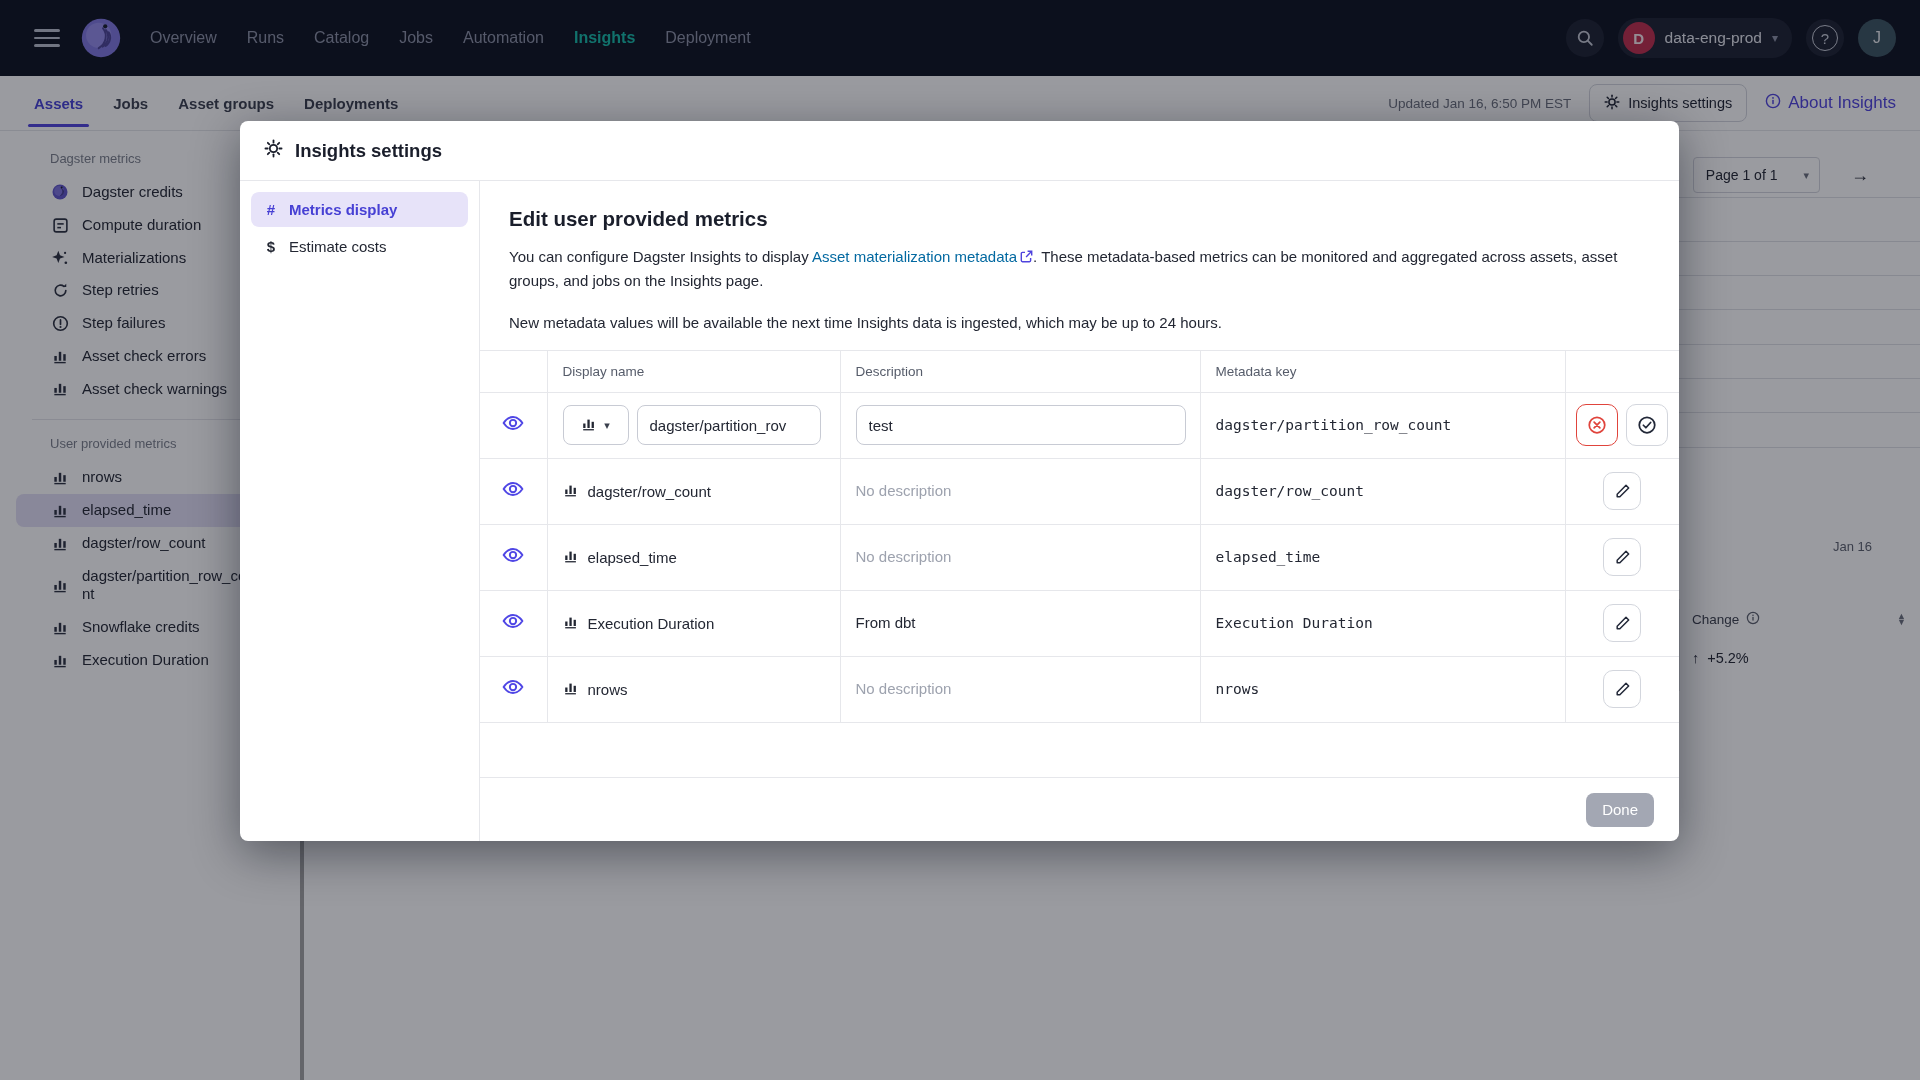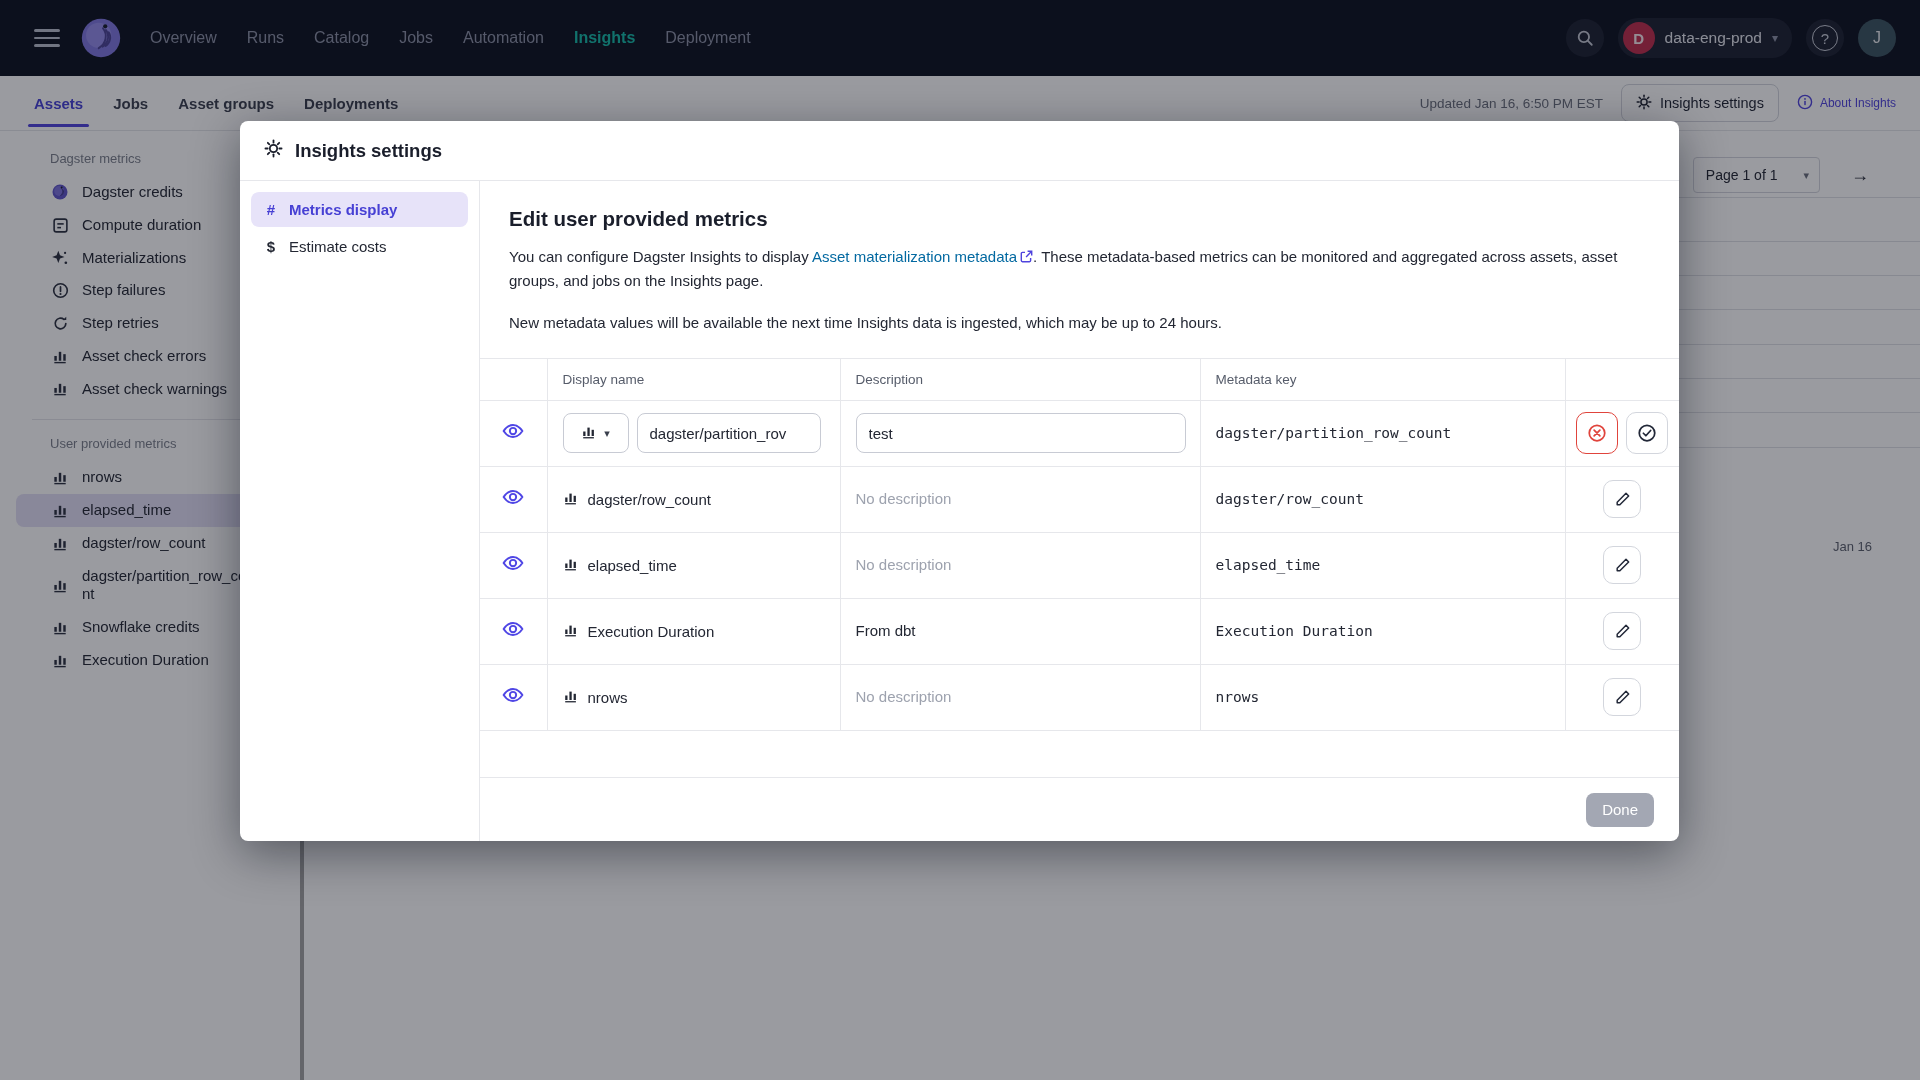--- a/index.html
+++ b/index.html
@@ -27,21 +27,21 @@
 
   
   .subnav { position:absolute; top:76px; left:0; width:100%; height:55px; background:#fff;
     border-bottom:1px solid #E4E5E9; display:flex; align-items:center; padding:0 24px 0 34px; z-index:1; }
   .subtab { font-size:15px; font-weight:600; color:#3A3F4E; margin-right:30px; cursor:pointer; position:relative; height:55px; display:flex; align-items:center; }
   .subtab.active { color:#4641D6; }
   .subtab.active::after { content:""; position:absolute; left:-6px; right:-6px; bottom:4px; height:3px; background:#4F43DD; border-radius:2px; }
   .subnav-right { margin-left:auto; display:flex; align-items:center; gap:18px; }
   .updated-text { font-size:13.5px; color:#6A6F7C; }
   .settings-btn { height:38px; border:1px solid #D2D5DC; border-radius:8px; background:#fff; display:flex; align-items:center; gap:8px; padding:0 14px; font-size:14.5px; color:#1C2130; cursor:pointer; }
-  .about-link { display:flex; align-items:center; gap:7px; color:#4F43DD; font-size:12px; cursor:pointer; }
+  .about-link { display:flex; align-items:center; gap:7px; color:#4F43DD; font-size:17px; cursor:pointer; }
 
   
   .sidebar { position:absolute; top:131px; left:16px; bottom:0; width:288px; background:#fff; border-right:4px solid #a3a3a3; padding:20px 0 0 0; z-index:1; }
   .side-section-head { display:flex; align-items:center; justify-content:space-between; padding:0 14px 0 34px; margin-bottom:10px; }
   .side-label { font-size:13px; color:#7A7F8B; }
   .side-edit { font-size:13px; color:#4F43DD; cursor:pointer; }
   .side-item { display:flex; align-items:center; gap:12px; padding:7px 10px 7px 34px; font-size:15px; color:#232733; cursor:pointer; line-height:1.25; }
   .side-item.selected { background:#E2DEF4; border-radius:8px; }
   .side-item .ic { width:20px; flex:0 0 20px; display:flex; align-items:center; justify-content:center; }
   .side-divider { height:1px; background:#E3E4E8; margin:14px 16px 16px 16px; }
@@ -71,21 +71,21 @@
   .mnav-ic { width:16px; text-align:center; font-weight:600; font-size:15px; }
   .modal-content { flex:1; display:flex; flex-direction:column; min-width:0; }
   .content-scroll { flex:1; }
   .content-pad { padding:26px 30px 0 29px; }
   .content-h2 { font-size:20.5px; font-weight:700; color:#1A1E2B; margin-bottom:14px; }
   .content-p { font-size:15px; color:#232733; line-height:1.55; max-width:1130px; }
   .content-p + .content-p { margin-top:18px; }
   .link { color:#0369a1; cursor:pointer; text-decoration:none; }
   .ext-ic { display:inline-block; vertical-align:-1px; margin-left:3px; }
 
-  table.metrics { width:100%; border-collapse:collapse; margin-top:24px; }
+  table.metrics { width:100%; border-collapse:collapse; margin-top:16px; }
   table.metrics th, table.metrics td { border:1px solid #E6E7EB; }
   table.metrics th:first-child, table.metrics td:first-child { border-left:none; }
   table.metrics th:last-child, table.metrics td:last-child { border-right:none; }
   table.metrics th { height:42px; text-align:left; font-weight:400; font-size:13.5px; color:#565C6A; padding:0 0 0 15px; }
   table.metrics td { height:66px; padding:0 0 0 15px; }
   td.c-eye, th.c-eye { width:67px; padding:0 !important; text-align:center; }
   th.c-name, td.c-name { width:293px; }
   th.c-desc, td.c-desc { width:360px; }
   th.c-meta, td.c-meta { width:365px; }
   th.c-act, td.c-act { width:114px; padding:0 !important; }
@@ -221,35 +221,35 @@
             <path d="M6.5 1.5L8 5.5l4 1.5-4 1.5-1.5 4L5 8.5 1 7l4-1.5z" fill="#2A2F3E"></path>
             <circle cx="12.5" cy="3.5" r="1" fill="#2A2F3E"></circle>
             <circle cx="13.2" cy="12.2" r="1.2" fill="#2A2F3E"></circle>
           </svg>
         </span>
       <span>Materializations</span>
     </div>
     <div class="side-item">
       <span class="ic">
           <svg width="17" height="17" viewBox="0 0 16 16">
+            <path d="M13 8a5 5 0 1 1-1.8-3.85" fill="none" stroke="#2A2F3E" stroke-width="1.6" stroke-linecap="round"></path>
+            <path d="M13.4 1.6v3.2h-3.2z" fill="#2A2F3E"></path>
+          </svg>
+        </span>
+      <span>Step retries</span>
+    </div>
+    <div class="side-item">
+      <span class="ic">
+          <svg width="17" height="17" viewBox="0 0 16 16">
             <circle cx="8" cy="8" r="6.4" fill="none" stroke="#2A2F3E" stroke-width="1.5"></circle>
             <line x1="8" y1="4.6" x2="8" y2="8.8" stroke="#2A2F3E" stroke-width="1.6" stroke-linecap="round"></line>
             <circle cx="8" cy="11.3" r="1" fill="#2A2F3E"></circle>
           </svg>
         </span>
       <span>Step failures</span>
-    </div>
-    <div class="side-item">
-      <span class="ic">
-          <svg width="17" height="17" viewBox="0 0 16 16">
-            <path d="M13 8a5 5 0 1 1-1.8-3.85" fill="none" stroke="#2A2F3E" stroke-width="1.6" stroke-linecap="round"></path>
-            <path d="M13.4 1.6v3.2h-3.2z" fill="#2A2F3E"></path>
-          </svg>
-        </span>
-      <span>Step retries</span>
     </div>
     <div class="side-item">
       <span class="ic">
           <svg width="17" height="17" viewBox="0 0 16 16">
             <g fill="#2A2F3E">
               <rect x="2.2" y="7.5" width="2.3" height="4.5"></rect>
               <rect x="6.4" y="3.6" width="2.3" height="8.4"></rect>
               <rect x="10.6" y="5.8" width="2.3" height="6.2"></rect>
               <rect x="2.2" y="13.1" width="10.7" height="1.3"></rect>
             </g>
@@ -363,20 +363,38 @@
     <div class="pager-next">→</div>
     <div class="bg-hline" style="top:66px;"></div>
     <div class="bg-hline" style="top:110px;"></div>
     <div class="bg-hline" style="top:144px;"></div>
     <div class="bg-hline" style="top:178px;"></div>
     <div class="bg-hline" style="top:213px;"></div>
     <div class="bg-hline" style="top:247px;"></div>
     <div class="bg-hline" style="top:281px;"></div>
     <div class="bg-hline" style="top:316px;"></div>
     <div class="bg-axis-label">Jan 16</div>
+    <div class="change-col">
+      <div class="change-head">
+        <span>Change</span>
+        <span><svg width="14" height="14" viewBox="0 0 16 16">
+              <circle cx="8" cy="8" r="6.4" fill="none" stroke="#5A5F6C" stroke-width="1.4"></circle>
+              <circle cx="8" cy="4.9" r="0.9" fill="#5A5F6C"></circle>
+              <rect x="7.25" y="6.7" width="1.5" height="4.4" rx="0.7" fill="#5A5F6C"></rect>
+            </svg></span>
+        <span class="sorter">
+            <span>▲</span>
+            <span>▼</span>
+          </span>
+      </div>
+      <div class="change-val">
+        <span>↑</span>
+        <span>+5.2%</span>
+      </div>
+    </div>
   </div>
 
   <div class="overlay"></div>
 
   <div class="modal">
     <div class="modal-header">
       <span>
         <svg width="19" height="19" viewBox="0 0 16 16">
             <g stroke="#1A1E2B" stroke-width="1.5" stroke-linecap="round">
               <circle cx="8" cy="8" r="3.1" fill="none"></circle>

